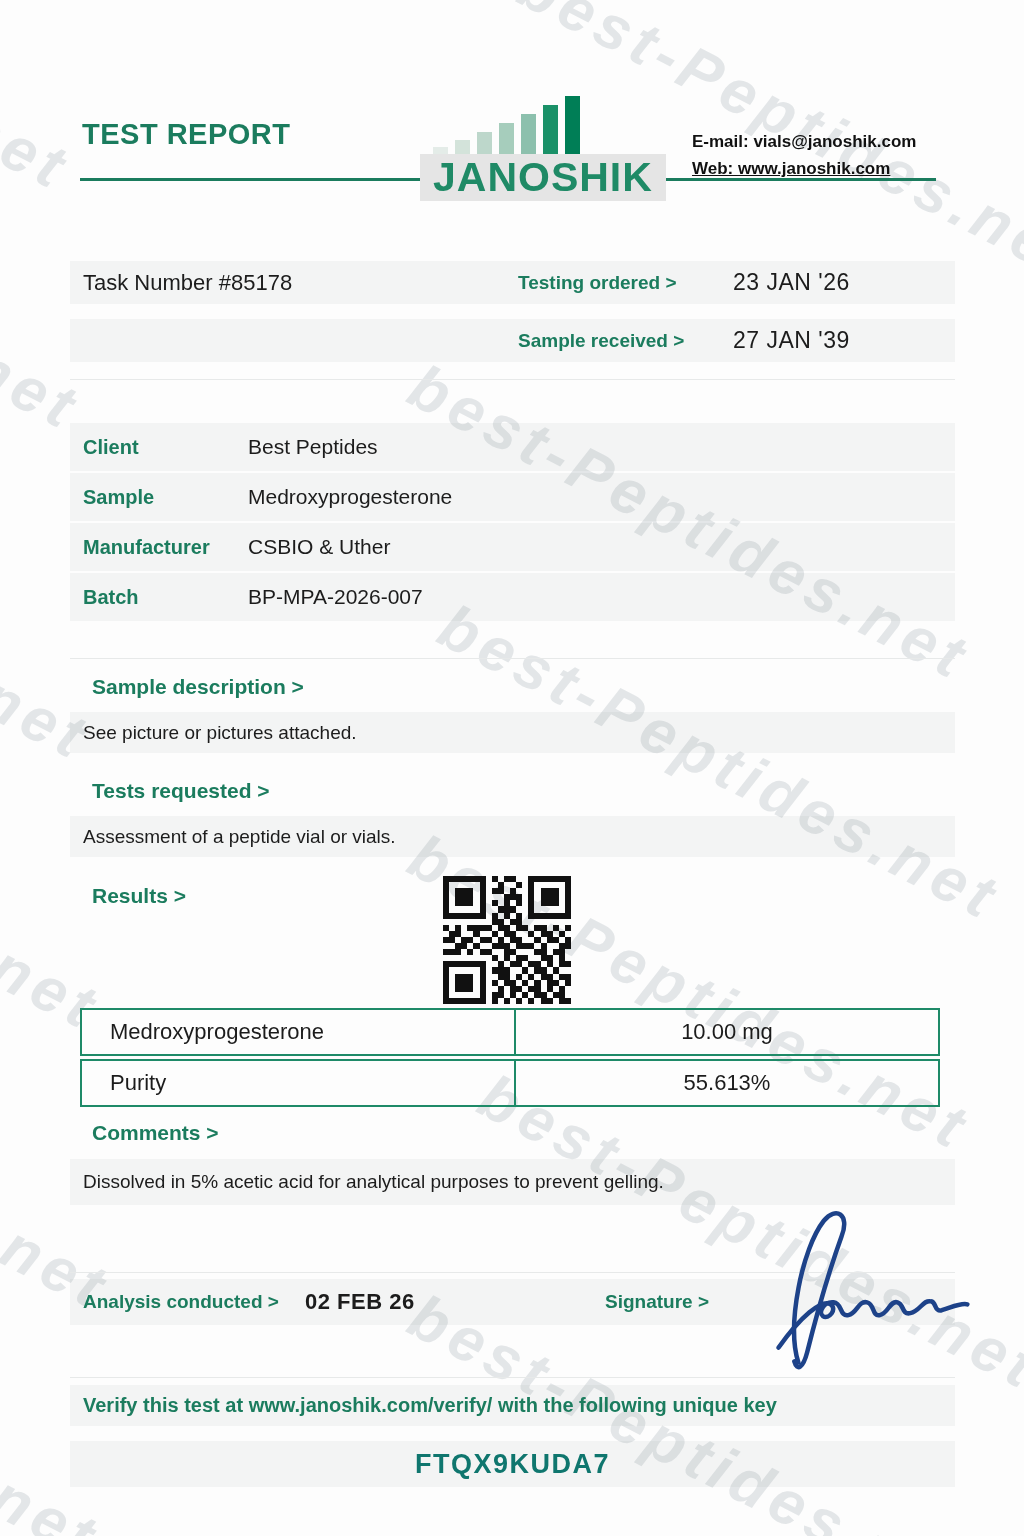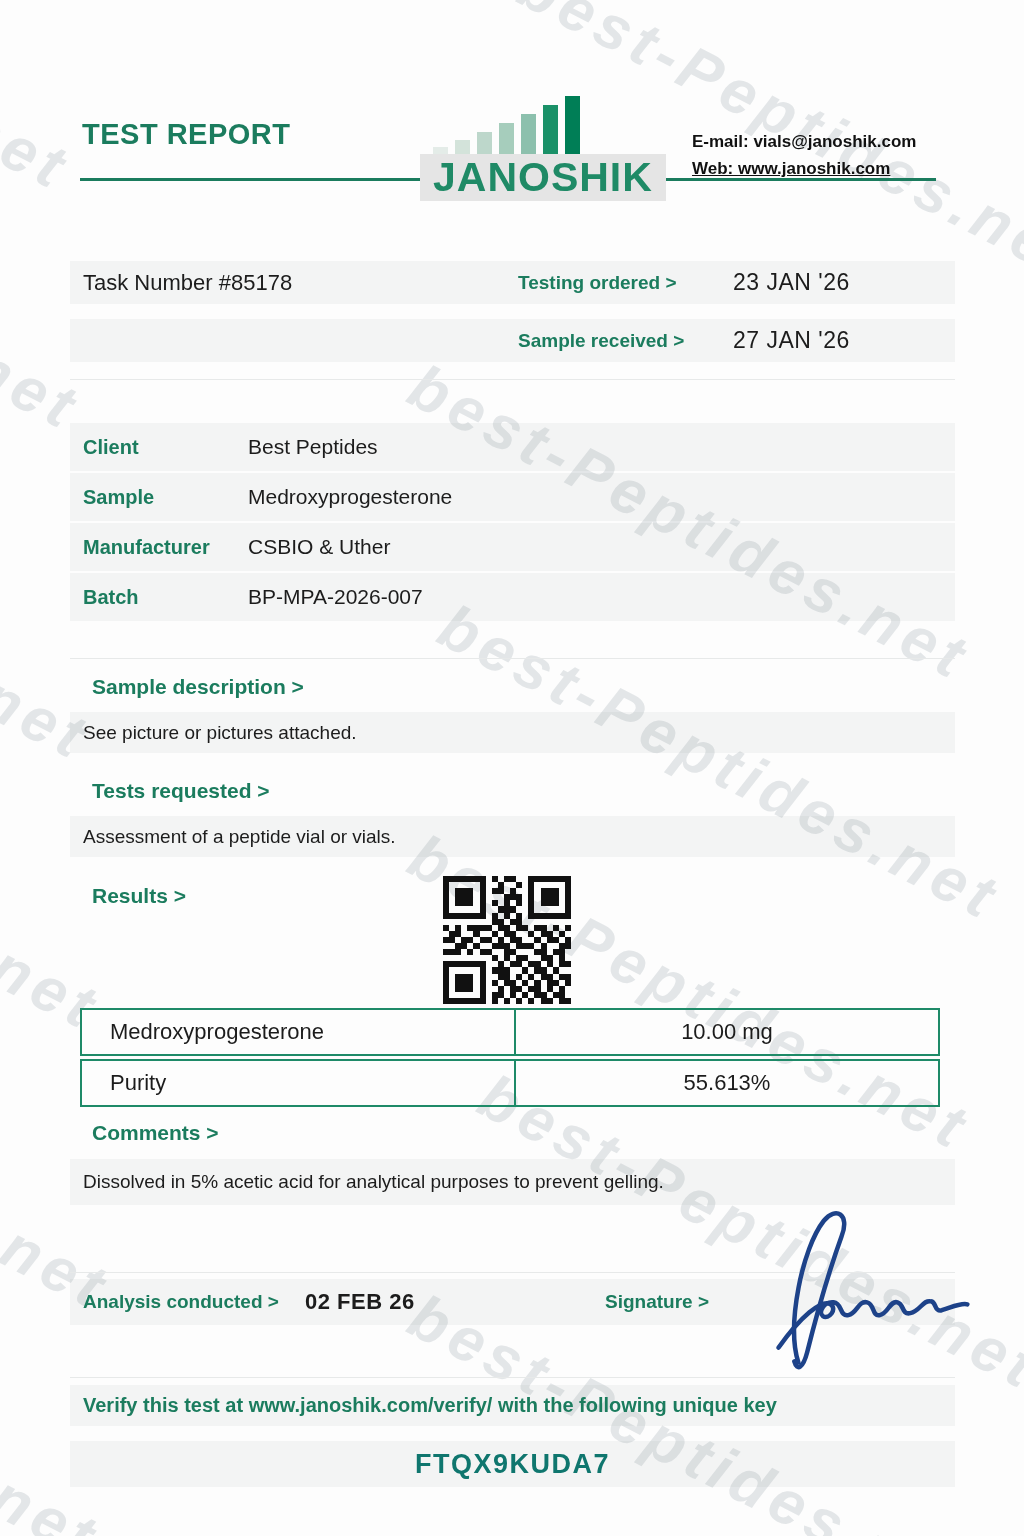--- a/index.html
+++ b/index.html
@@ -118,21 +118,21 @@
       <div class="web">Web: www.janoshik.com</div>
     </div>
 
     <div class="abs band meta-row" style="top:261px">
       <span class="task-no">Task Number #85178</span>
       <span class="meta-label">Testing ordered &gt;</span>
       <span class="meta-value">23 JAN '26</span>
     </div>
     <div class="abs band meta-row" style="top:319px">
       <span class="meta-label">Sample received &gt;</span>
-      <span class="meta-value">27 JAN '26</span>
+      <span class="meta-value">27 JAN '39</span>
     </div>
     <div class="sep" style="top:379px; left:70px; width:885px;"></div>
 
     <div class="abs band info-row" style="top:423px">
       <span class="info-label">Client</span>
       <span class="info-value">Best Peptides</span>
     </div>
     <div class="abs band info-row" style="top:473px">
       <span class="info-label">Sample</span>
       <span class="info-value">Medroxyprogesterone</span>

